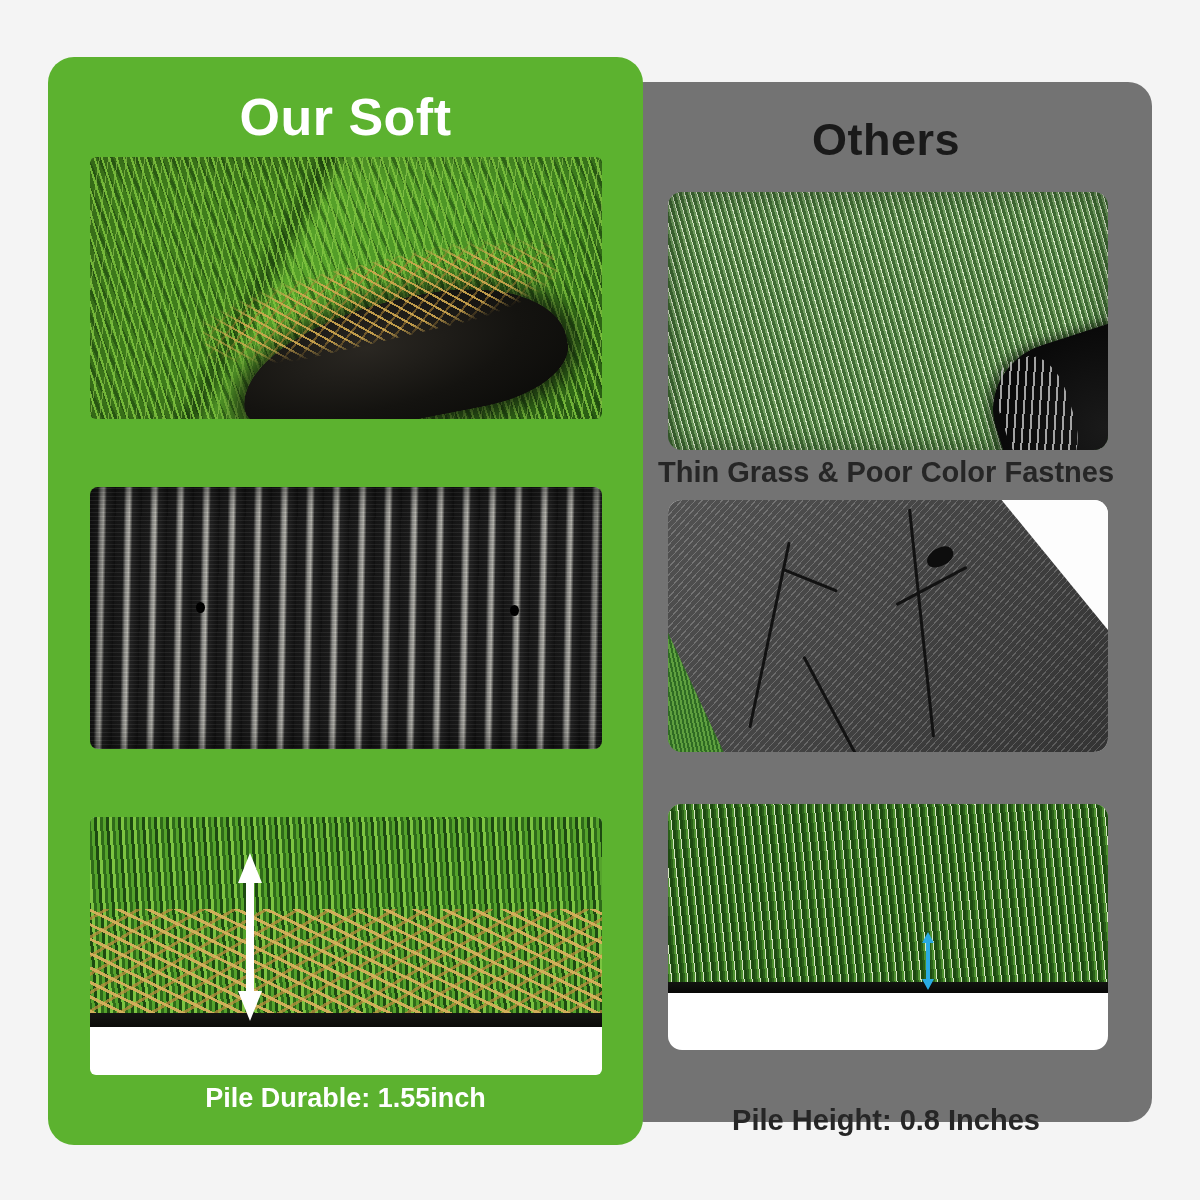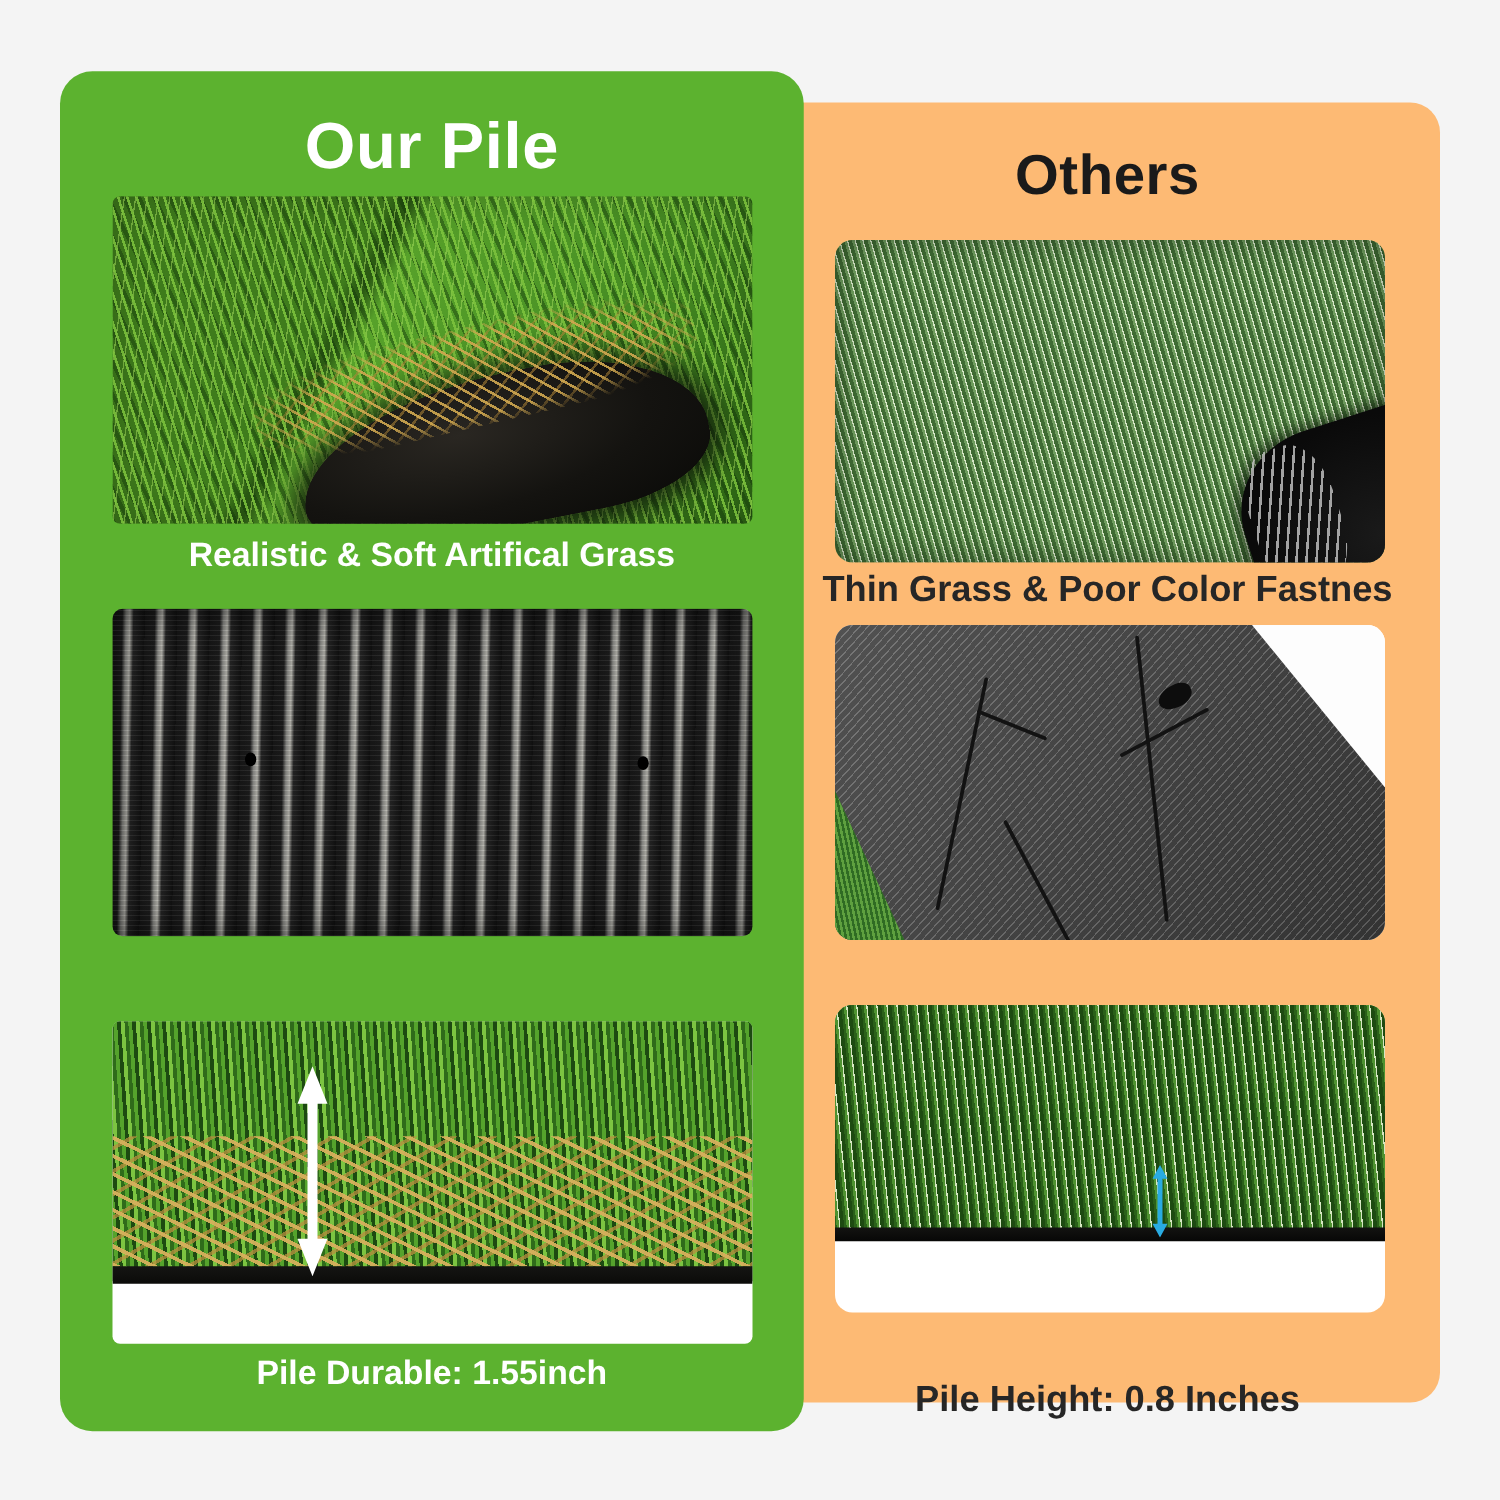--- a/index.html
+++ b/index.html
@@ -27,21 +27,21 @@
     height: 1088px;
     background: #5CB22F;
     border-radius: 26px;
     z-index: 3;
   }
   #others-panel {
     left: 620px;
     top: 82px;
     width: 532px;
     height: 1040px;
-    background: #fdba74;
+    background: #737373;
     border-radius: 24px;
     z-index: 1;
   }
 
   
   .heading {
     position: absolute;
     width: 100%;
     text-align: center;
     font-weight: bold;
@@ -323,28 +323,27 @@
     <div class="base"></div>
     <svg class="arrow-blue" viewBox="0 0 14 58">
       <polygon points="7,0 13,11 9,11 9,47 13,47 7,58 1,47 5,47 5,11 1,11" fill="#29ABE2"></polygon>
     </svg>
   </div>
   <div class="caption" style="top:978px;margin-top:44px;">Pile Height: 0.8 Inches</div>
 </div>
 
 <div class="panel" id="our-panel">
 
-  <div class="heading" id="our-title">Our Pile</div>
+  <div class="heading" id="our-title">Our Soft</div>
 
   <div class="card" id="img-our-grass-roll">
     <div class="blades"></div>
     <div class="roll-core"></div>
     <div class="thatch"></div>
   </div>
-  <div class="caption" style="top:372px;">Realistic &amp; Soft Artifical Grass</div>
 
   <div class="card" id="img-our-backing">
     <div class="weave"></div>
     <div class="hole-a"></div>
     <div class="hole-b"></div>
   </div>
 
   <div class="card" id="img-our-pile">
     <div class="turf"></div>
     <div class="thatch-band"></div>

